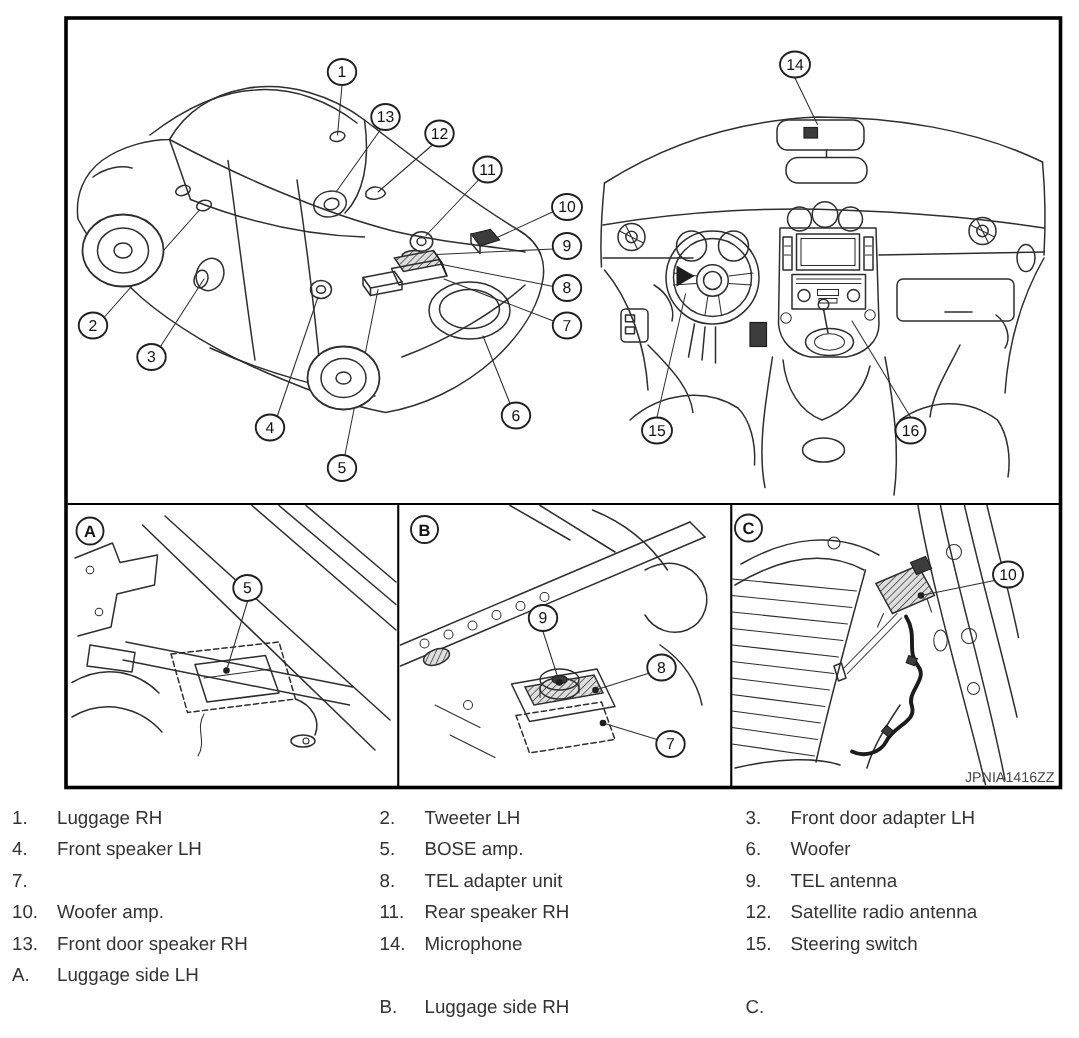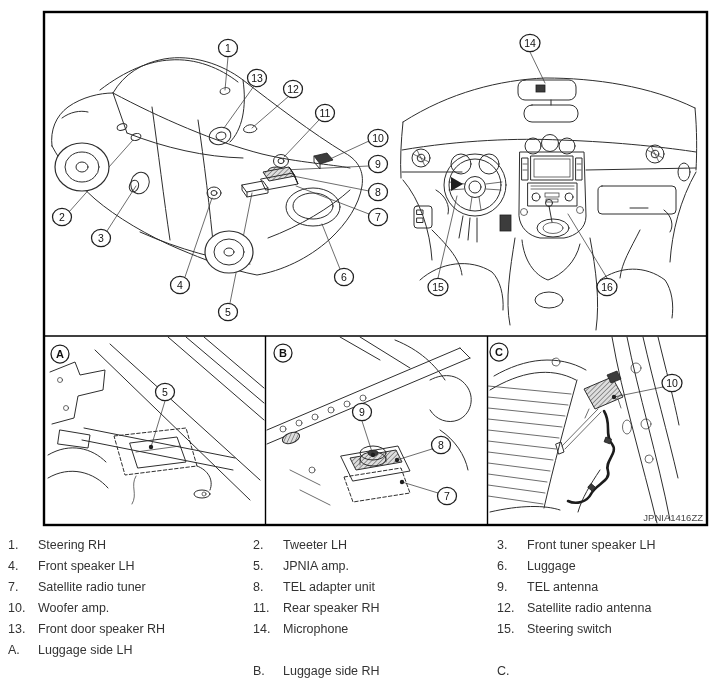--- a/index.html
+++ b/index.html
@@ -445,29 +445,28 @@
         </g>
     <text class="wm" x="703" y="521">JPNIA1416ZZ</text>
   </g>
 </svg>
 </div>
 
 <div class="legend">
   <div class="legend-col c1">
     <div class="legend-row">
         <span class="num">1.</span>
-        <span class="lbl">Steering RH</span>
+        <span class="lbl">Luggage RH</span>
       </div>
     <div class="legend-row">
         <span class="num">4.</span>
         <span class="lbl">Front speaker LH</span>
       </div>
     <div class="legend-row">
         <span class="num">7.</span>
-        <span class="lbl">Satellite radio tuner</span>
       </div>
     <div class="legend-row">
         <span class="num">10.</span>
         <span class="lbl">Woofer amp.</span>
       </div>
     <div class="legend-row">
         <span class="num">13.</span>
         <span class="lbl">Front door speaker RH</span>
       </div>
     <div class="legend-row">
@@ -475,21 +474,21 @@
         <span class="lbl">Luggage side LH</span>
       </div>
   </div>
   <div class="legend-col c2">
     <div class="legend-row">
         <span class="num">2.</span>
         <span class="lbl">Tweeter LH</span>
       </div>
     <div class="legend-row">
         <span class="num">5.</span>
-        <span class="lbl">JPNIA amp.</span>
+        <span class="lbl">BOSE amp.</span>
       </div>
     <div class="legend-row">
         <span class="num">8.</span>
         <span class="lbl">TEL adapter unit</span>
       </div>
     <div class="legend-row">
         <span class="num">11.</span>
         <span class="lbl">Rear speaker RH</span>
       </div>
     <div class="legend-row">
@@ -501,25 +500,25 @@
         <span class="lbl"></span>
       </div>
     <div class="legend-row">
         <span class="num">B.</span>
         <span class="lbl">Luggage side RH</span>
       </div>
   </div>
   <div class="legend-col c3">
     <div class="legend-row">
         <span class="num">3.</span>
-        <span class="lbl">Front tuner speaker LH</span>
+        <span class="lbl">Front door adapter LH</span>
       </div>
     <div class="legend-row">
         <span class="num">6.</span>
-        <span class="lbl">Luggage</span>
+        <span class="lbl">Woofer</span>
       </div>
     <div class="legend-row">
         <span class="num">9.</span>
         <span class="lbl">TEL antenna</span>
       </div>
     <div class="legend-row">
         <span class="num">12.</span>
         <span class="lbl">Satellite radio antenna</span>
       </div>
     <div class="legend-row">

